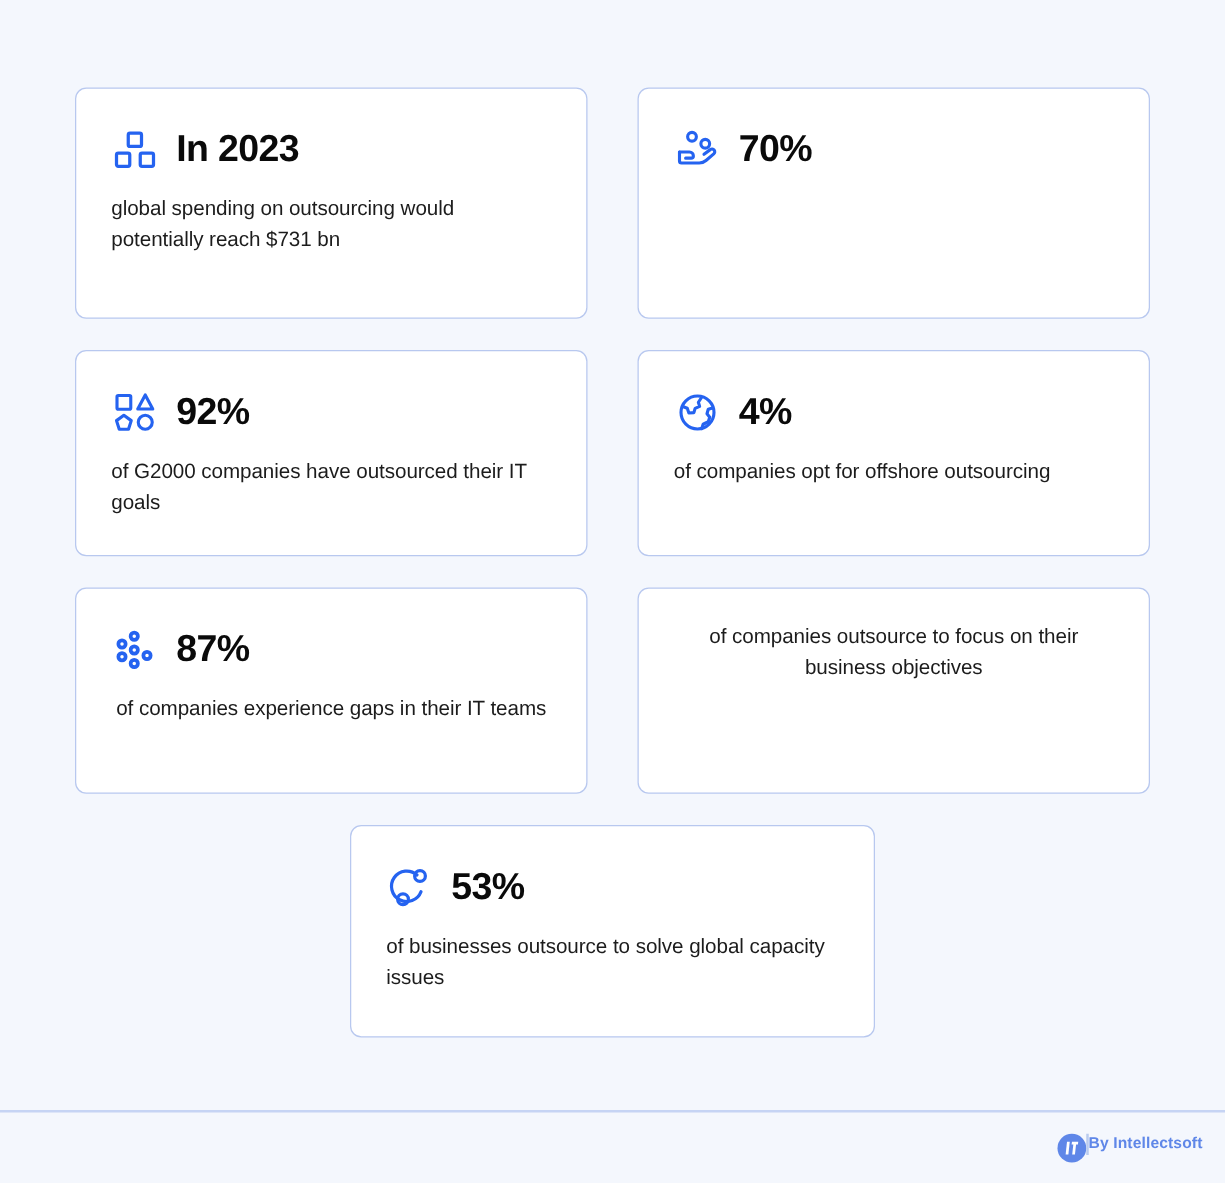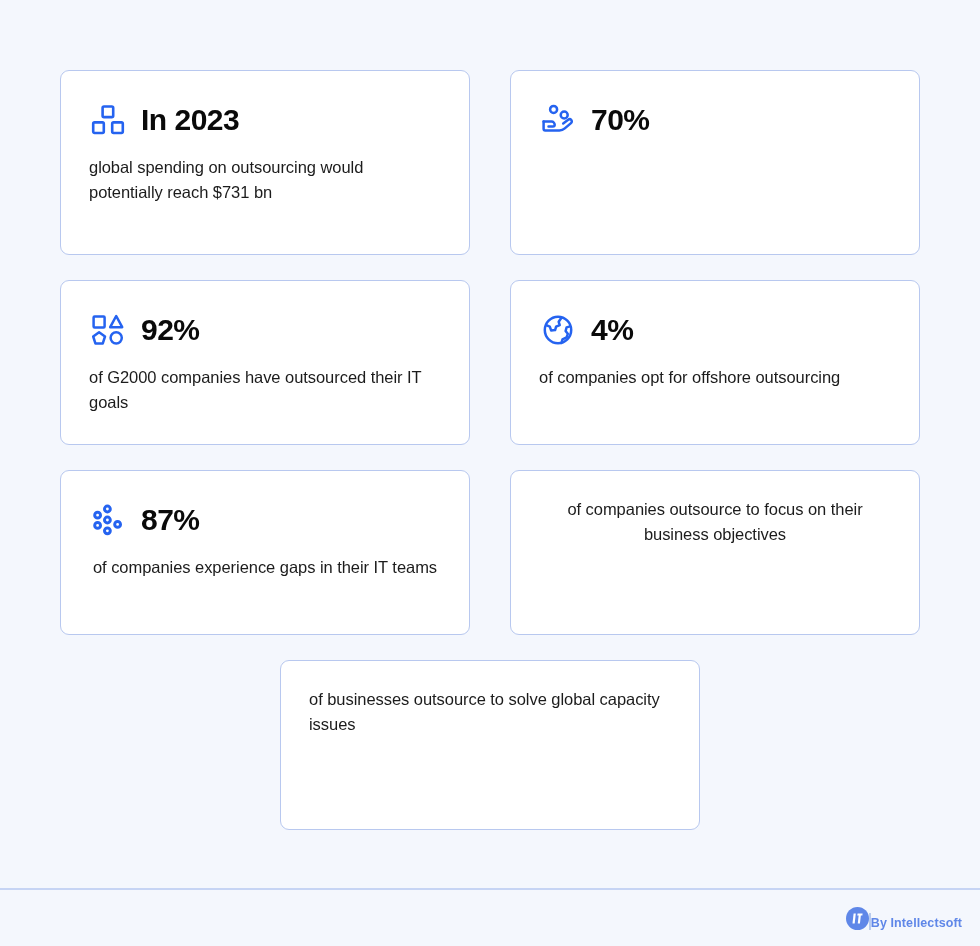--- a/index.html
+++ b/index.html
@@ -105,21 +105,21 @@
     height: 58px;
     border-top: 2px solid #c6d4f4;
     display: flex;
     align-items: center;
     justify-content: flex-end;
     padding-right: 18px;
   }
 
   .brand {
     display: flex;
-    align-items: flex-end;
+    align-items: flex-start;
   }
 
   .brand-logo {
     width: 23px;
     height: 23px;
     border-radius: 50%;
     background: #5f87e8;
     display: flex;
     align-items: center;
     justify-content: center;
@@ -235,20 +235,30 @@
 
       <div class="card row3">
         <div class="card-desc">of companies outsource to focus on their business objectives</div>
       </div>
 
     </div>
 
     <div class="card-row single">
 
       <div class="card row4">
+        <div class="card-head">
+          <span class="card-icon">
+            <svg viewBox="0 0 38 38" fill="none" stroke="currentColor" stroke-width="2.6" stroke-linecap="round">
+              <path d="M24.6 9.0 a12.2 12.2 0 1 0 3.2 13.4"></path>
+              <circle cx="27.0" cy="9.8" r="4.3"></circle>
+              <circle cx="13.4" cy="28.4" r="4.3"></circle>
+            </svg>
+          </span>
+          <span class="card-stat">53%</span>
+        </div>
         <div class="card-desc">of businesses outsource to solve global capacity issues</div>
       </div>
 
     </div>
 
   </div>
 
   <div class="footer">
     <div class="brand">
       <span class="brand-logo">

